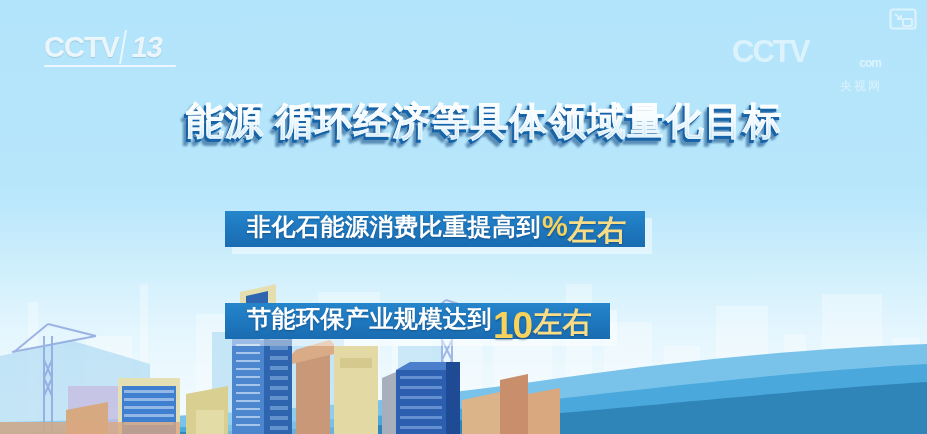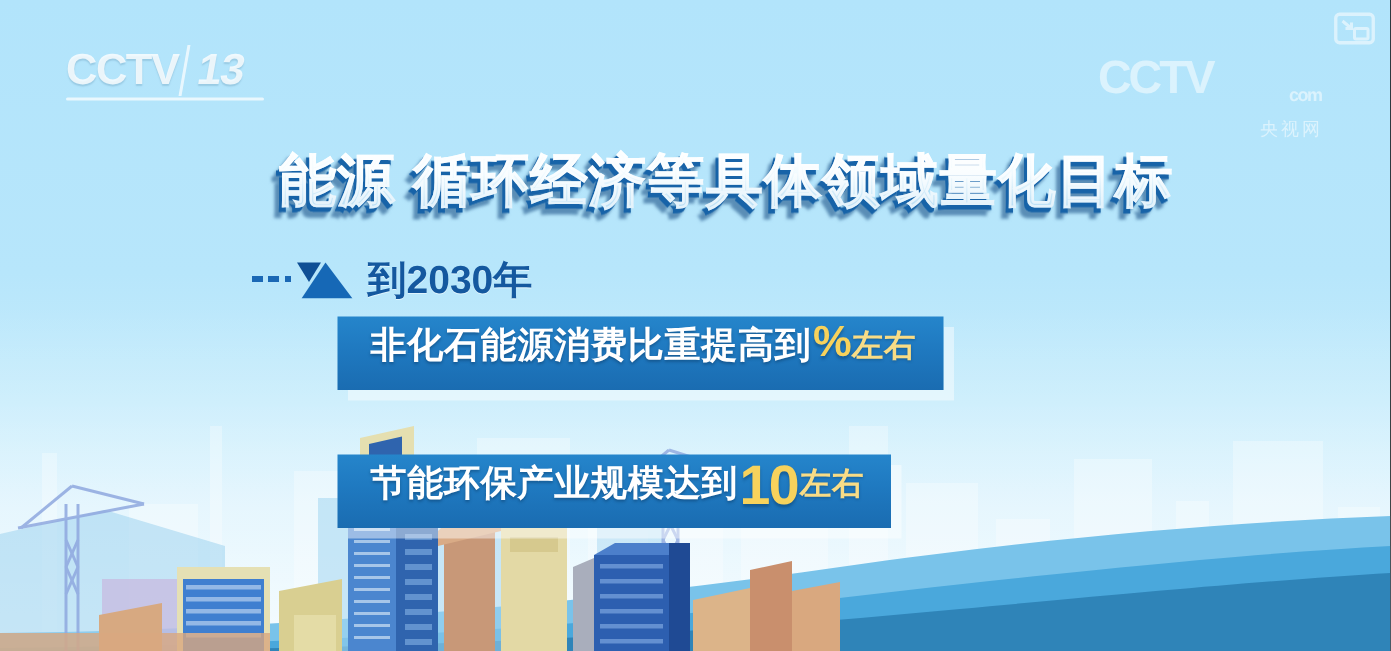--- a/index.html
+++ b/index.html
@@ -74,38 +74,38 @@
   .dash{width:26px;height:4px;margin-right:4px;
         background:repeating-linear-gradient(90deg,#1a68b5 0 7px,transparent 7px 11px);}
   .tri{position:relative;width:38px;height:26px;margin-right:9px;}
   .year{
     font-size:26px;font-weight:bold;color:#14589f;letter-spacing:0px;
     text-shadow:0 1px 0 rgba(255,255,255,.55);
   }
 
   
   .bar{
-    position:absolute;height:49px;display:flex;align-items:center;
+    position:absolute;height:36px;display:flex;
     padding:0 18px 12px 22px;white-space:nowrap;
     background:linear-gradient(180deg,#2585cb 0%,#1f79c0 45%,#1a6cb1 100%);
     box-shadow:7px 7px 0 rgba(255,255,255,.45);
   }
   .bar1{left:225px;top:211px;}
   .bar2{left:225px;top:275px;margin-top:28px;}
   .bar .txt{
     font-size:24px;font-weight:bold;color:#ffffff;letter-spacing:0.5px;
     text-shadow:0 1px 2px rgba(8,50,90,.45);
   }
   .bar .big{
     font-size:37px;font-weight:bold;color:#f7d25c;letter-spacing:-1px;
     text-shadow:0 2px 2px rgba(8,50,90,.40);margin:0 1px;
     position:relative;top:2px;
   }
   .bar .gold{
-    font-size:21px;font-weight:bold;color:#f8dc86;letter-spacing:0.5px;
+    font-size:29px;font-weight:bold;color:#f8dc86;letter-spacing:0.5px;
     text-shadow:0 1px 2px rgba(8,50,90,.40);
   }
   .bar .pct{font-size:29px;position:relative;top:-1px;}
 </style>
 </head>
 <body>
 
 <div class="stage">
 
   <div class="bg-sil">
@@ -255,28 +255,20 @@
   </div>
 
   <svg class="pip" viewBox="0 0 28 22">
     <rect x="1.5" y="1.5" width="25" height="19" rx="2.5" fill="none" stroke="#ffffff" stroke-width="2.2"></rect>
     <rect x="14" y="11" width="9" height="7" rx="1" fill="none" stroke="#ffffff" stroke-width="2"></rect>
     <path d="M6 6 L12 11 M12 7 L12 11 L8 11" fill="none" stroke="#ffffff" stroke-width="2"></path>
   </svg>
 
   <div class="heading">能源 循环经济等具体领域量化目标</div>
 
-  <div class="yearrow">
-    <span class="dash"></span>
-    <svg class="tri" viewBox="0 0 38 26">
-      <polygon points="0,2 16,2 8,15" fill="#0f4f95"></polygon>
-      <polygon points="19,2 37,26 3,26" fill="#1668b6"></polygon>
-    </svg>
-    <span class="year">到2030年</span>
-  </div>
 
   <div class="bar bar1">
     <span class="txt">非化石能源消费比重提高到</span>
     <span class="big pct">%</span>
     <span class="gold">左右</span>
   </div>
 
   <div class="bar bar2">
     <span class="txt">节能环保产业规模达到</span>
     <span class="big">10</span>

